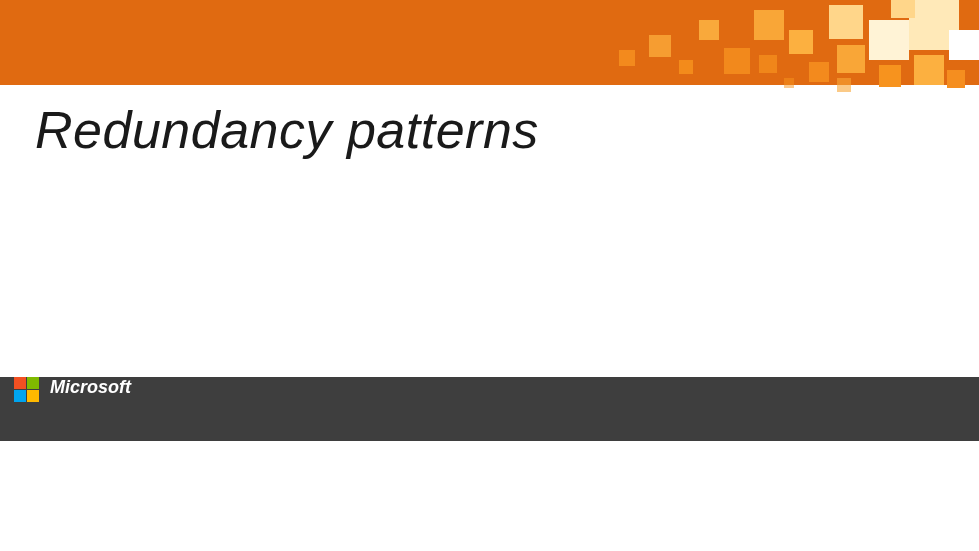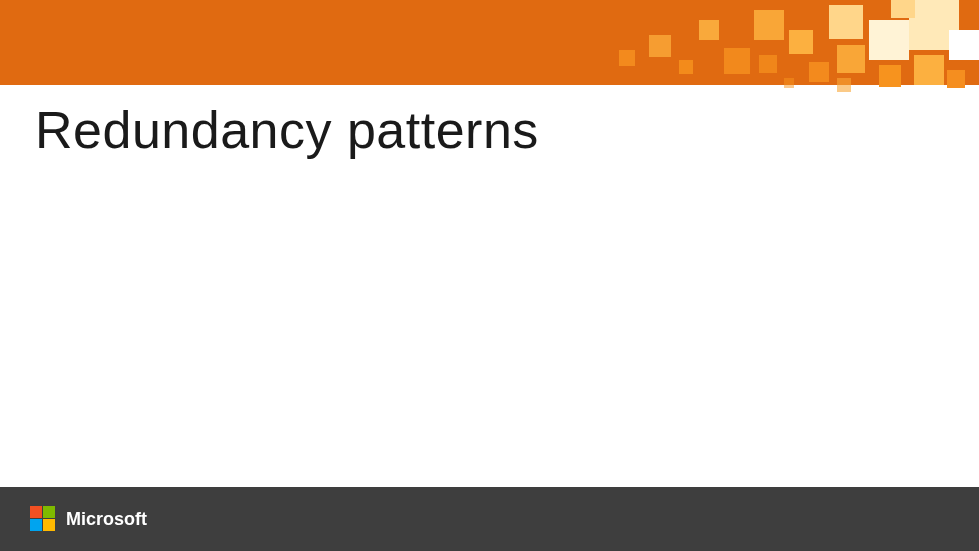--- a/index.html
+++ b/index.html
@@ -1,24 +1,24 @@
 <!DOCTYPE html>
 <html><head>
 <meta charset="utf-8">
 <style>
   * { margin: 0; padding: 0; box-sizing: border-box; }
   html, body { width: 979px; height: 551px; overflow: hidden; font-family: "Segoe UI Light", "Segoe UI", Arial, sans-serif; background: #fff; }
-  .slide { position: relative; width: 979px; height: 551px; }
+  .slide { position: relative; width: 979px; height: 441px; font-style: italic; }
   .topbar { position: absolute; top: 0; left: 0; width: 100%; height: 85px; background: #e06a11; }
   .corner-graphic { position: absolute; top: 0; right: 0; }
   .title { position: absolute; top: 100px; left: 35px; font-size: 52px; font-weight: 300; color: #1a1a1a; letter-spacing: 0.5px; }
   .boxes { position: absolute; top: 225px; left: 0; width: 100%; display: flex; justify-content: center; gap: 48px; padding: 0 40px; }
   .box { flex: 1; max-width: 272px; height: 146px; background: #f0a500; display: flex; align-items: center; justify-content: center; text-align: center; padding: 10px 18px; }
   .box span { font-size: 26px; line-height: 1.2; color: #1a1a1a; font-weight: 400; }
-  .footer { position: absolute; bottom: 0; left: 0; width: 100%; height: 64px; background: #3e3e3e; display: flex; align-items: center; padding-left: 30px; gap: 10px; }
+  .footer { position: absolute; bottom: 0; left: 0; width: 100%; height: 64px; background: #3e3e3e; display: flex; padding-left: 14px; gap: 10px; }
   .ms-logo { display: flex; flex-wrap: wrap; width: 26px; height: 26px; }
   .ms-logo div { width: 12px; height: 12px; margin: 0 1px 1px 0; }
   .sq1 { background: #f25022; }
   .sq2 { background: #7fba00; }
   .sq3 { background: #00a4ef; }
   .sq4 { background: #ffb900; }
   .ms-text { color: #fff; font-size: 18px; font-weight: 600; font-family: "Segoe UI", Arial, sans-serif; }
 </style>
 </head>
 <body>

